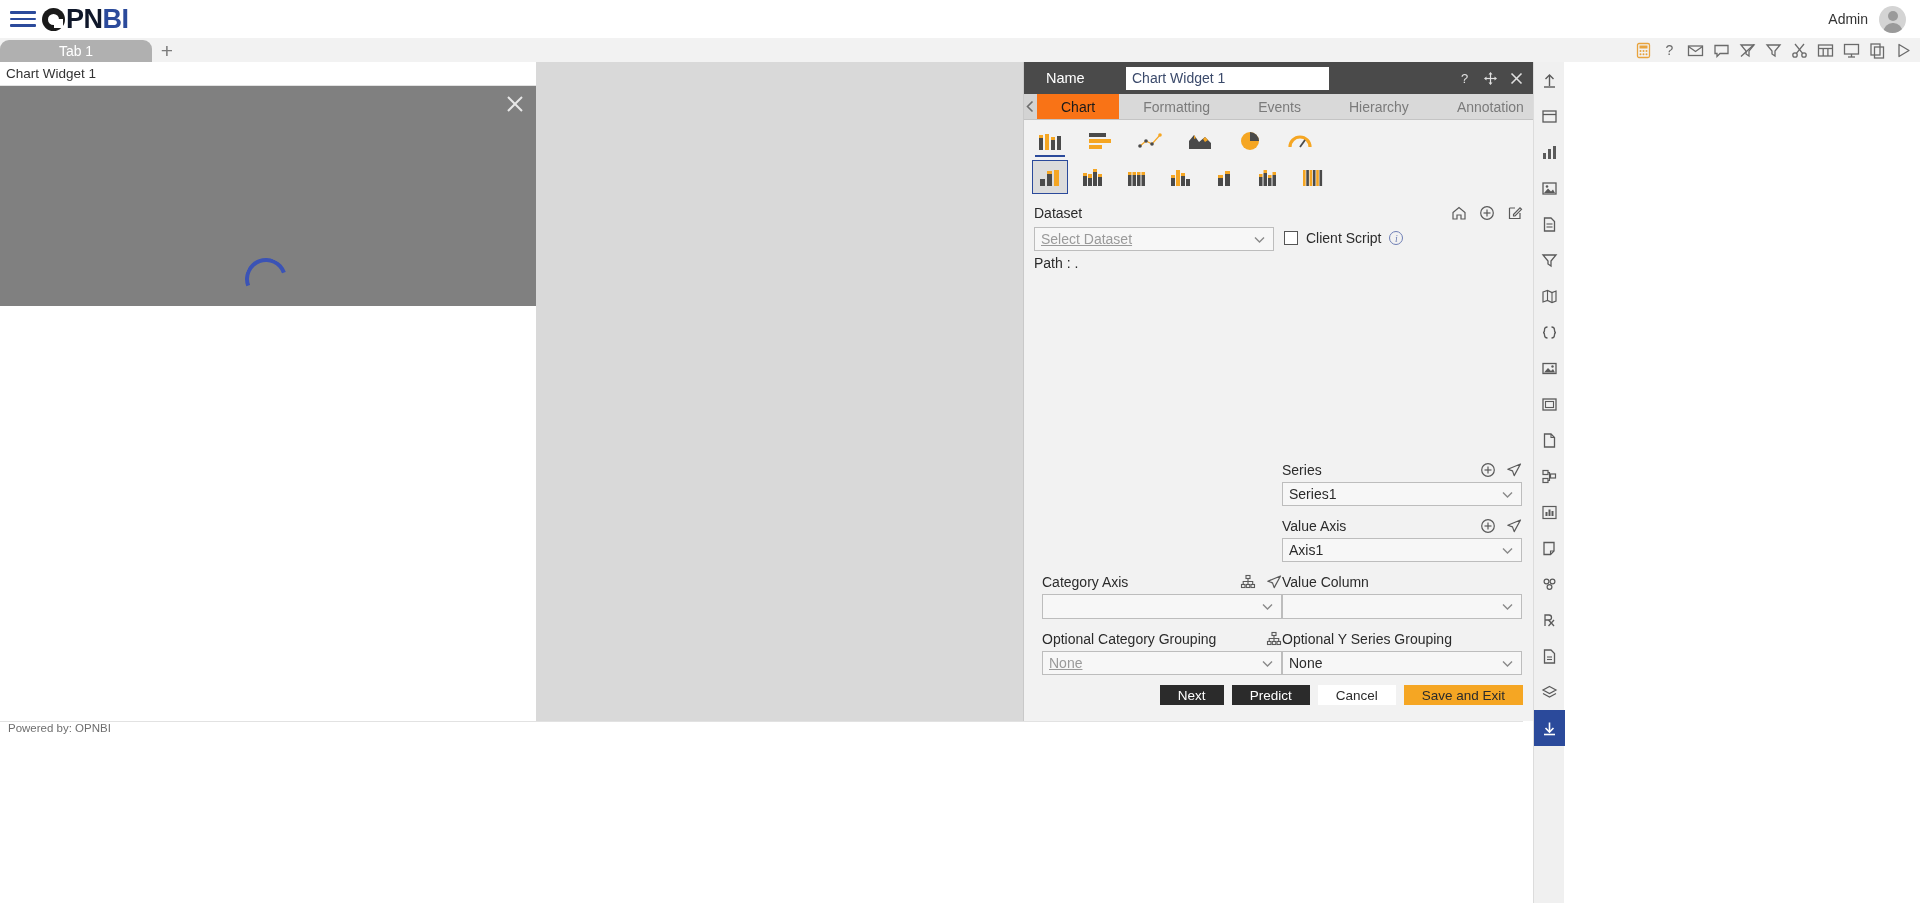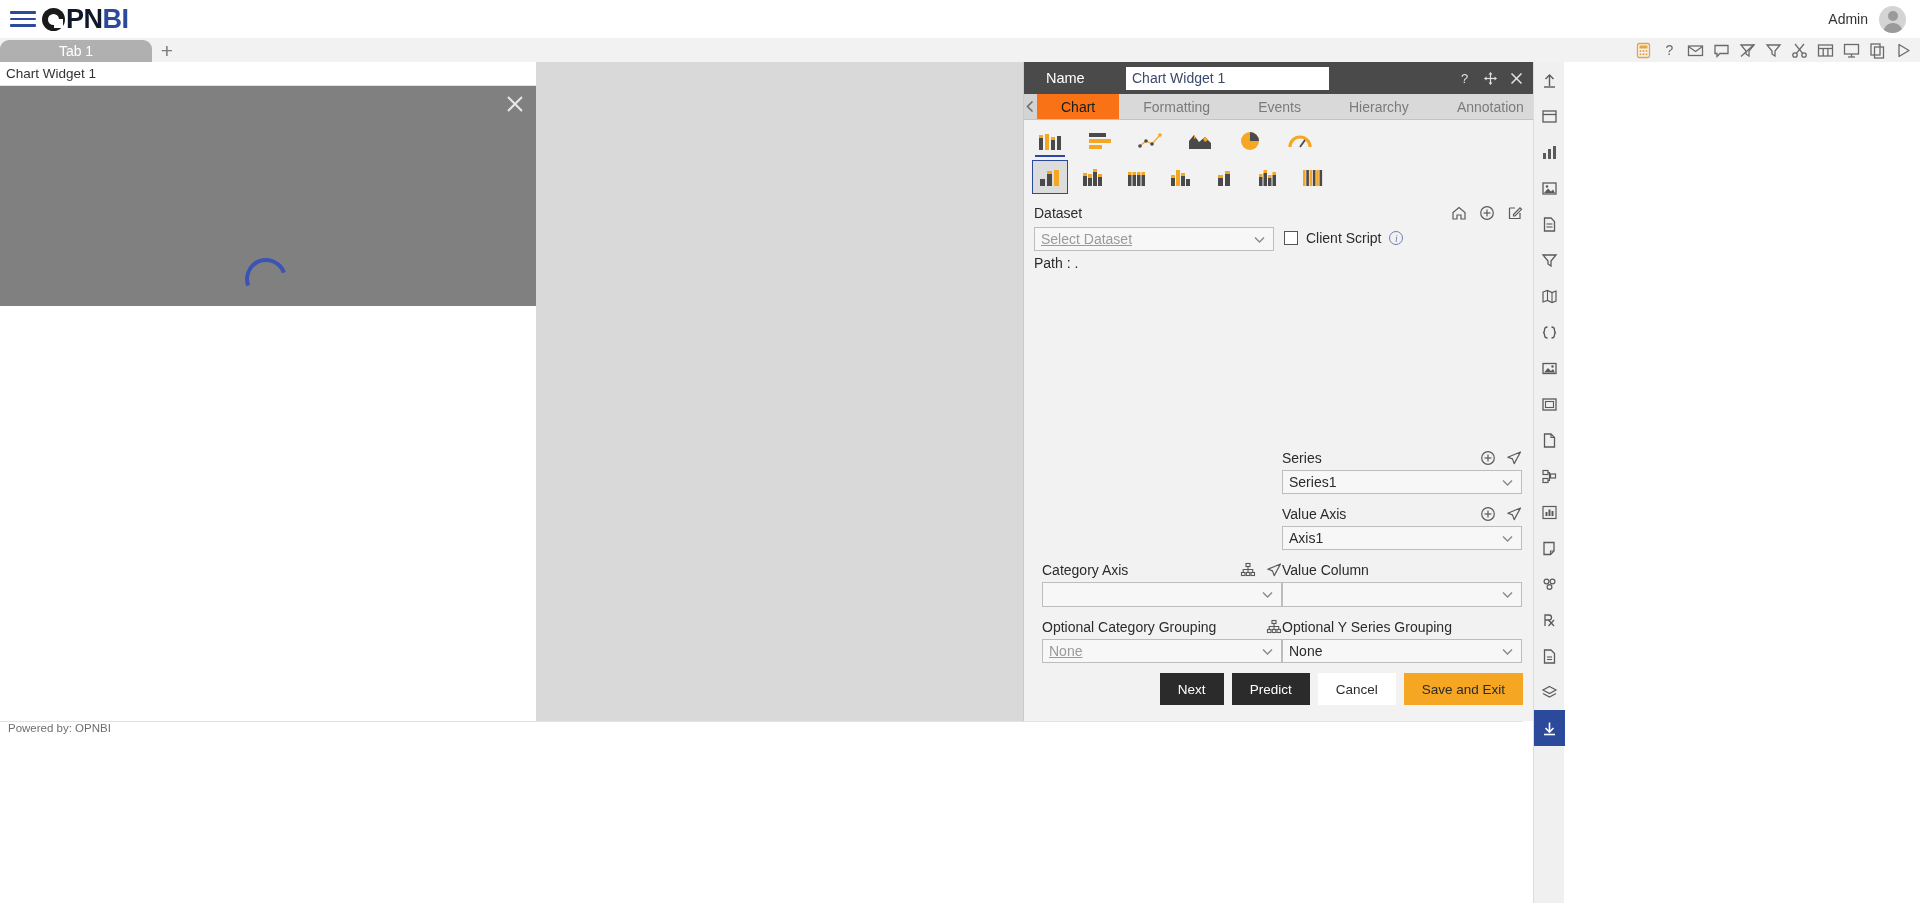--- a/index.html
+++ b/index.html
@@ -238,21 +238,21 @@
   .ficon { color: #5a5a5a; cursor: pointer; display: flex; }
   .fsel { width: 240px; margin-top: 2px; }
   .fsel.empty { height: 25px; }
 
   
   #panel-footer {
     display: flex; align-items: center; justify-content: flex-end;
     gap: 8px; padding: 0 10px 16px 10px; flex-shrink: 0;
   }
   .pbtn {
-    height: 32px; padding: 0 18px; font-size: 13.5px;
+    height: 20px; padding: 0 18px; font-size: 13.5px;
     display: flex; align-items: center; justify-content: center;
     cursor: pointer; border: none; font-family: "Liberation Sans", sans-serif;
   }
   .pbtn.dark { background: #2b2b2b; color: #ffffff; }
   .pbtn.light { background: #ffffff; color: #2b2b2b; }
   .pbtn.amber { background: #f5a623; color: #2b2b2b; }
 
   
   #rail {
     position: absolute; left: 1533px; top: 62px; width: 387px; height: 841px;

